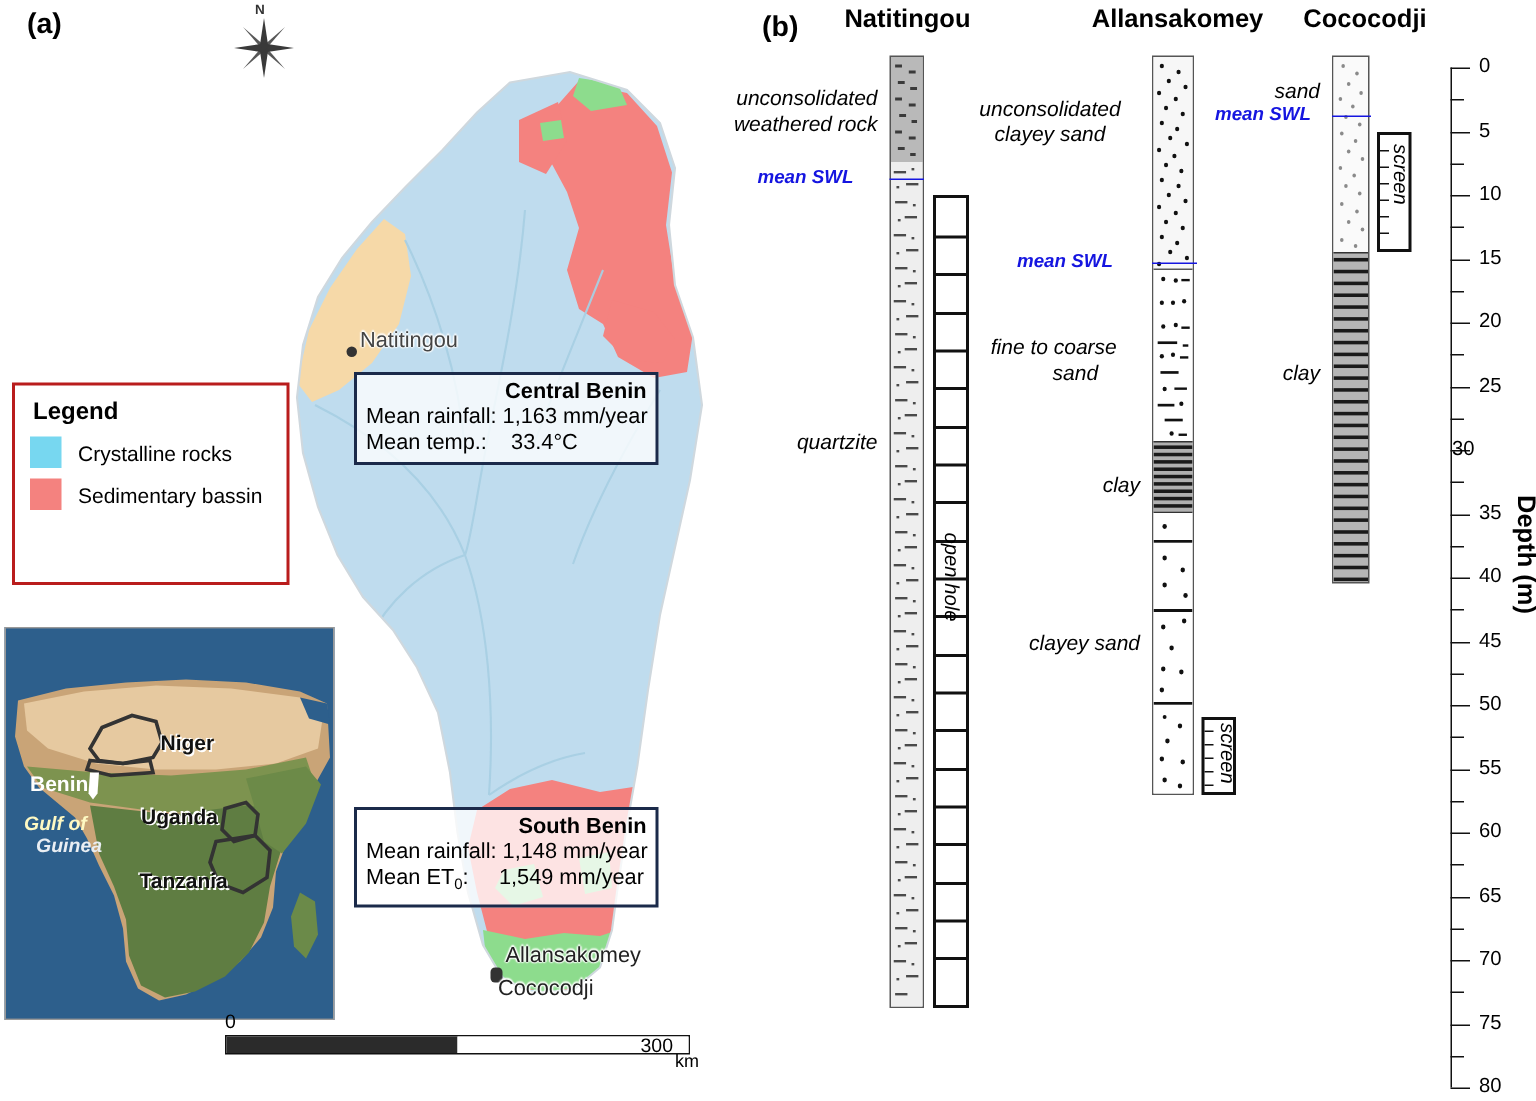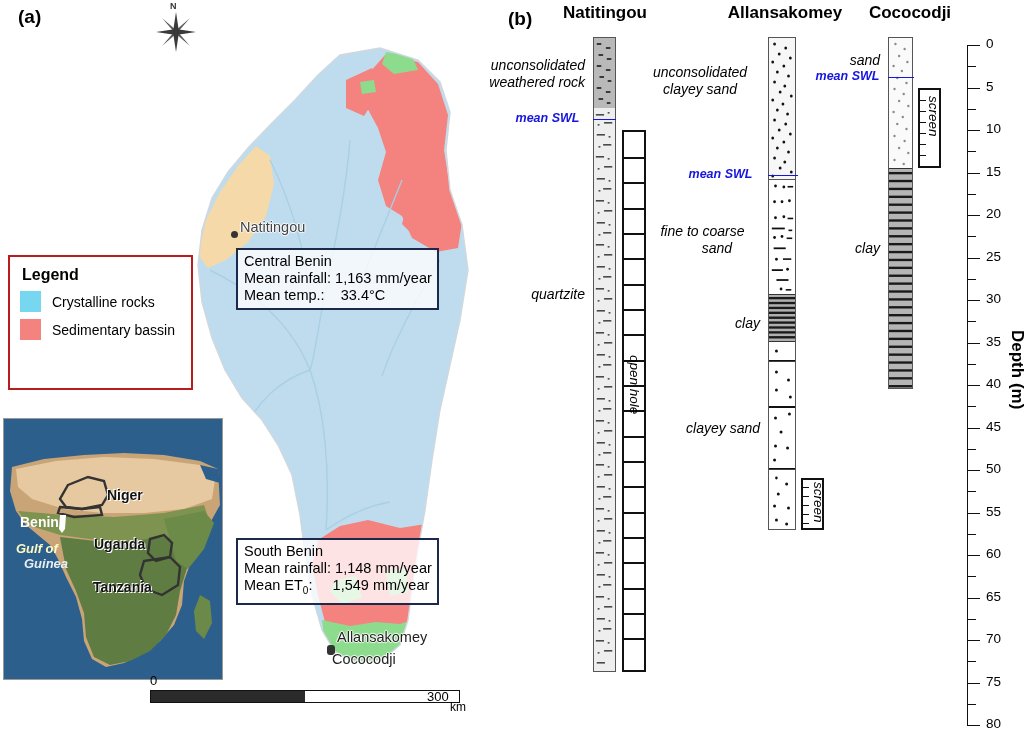--- a/index.html
+++ b/index.html
@@ -29,21 +29,21 @@
   
   #africa-inset{left:3px;top:418px;width:218px;height:260px;border:1px solid #999;
                 overflow:hidden;background:#2b5a86;}
   #africa-inset svg{display:block;}
 
   
   .info-box{background:rgba(255,255,255,0.78);border:2px solid #1b2a4a;
             box-sizing:border-box;padding:3px 6px 4px 6px;}
   #box-central{left:236px;top:248px;width:203px;}
   #box-south{left:236px;top:538px;width:203px;}
-  .info-title{font-size:14.5px;font-weight:normal;line-height:17px;}
+  .info-title{font-size:14.5px;font-weight:bold;line-height:17px;text-align:right;}
   .info-line{font-size:14.5px;line-height:17px;white-space:pre;}
   .info-line sub{font-size:10px;}
 
   
   .city-dot{width:7px;height:7px;border-radius:50%;background:#333;}
   .city-label{font-size:14.5px;color:#444;text-shadow:
       1px 0 1px #fff,-1px 0 1px #fff,0 1px 1px #fff,0 -1px 1px #fff;}
   .city-label.dark{color:#222;}
 
   
@@ -60,21 +60,21 @@
   .log-title{position:absolute;font-size:17px;font-weight:bold;text-align:center;}
 
   .log-col{position:absolute;border:1.5px solid #555;box-sizing:border-box;background:#fff;}
   .layer{position:absolute;left:0;right:0;box-sizing:border-box;}
 
   .lith-label{position:absolute;font-size:14px;font-style:italic;text-align:right;line-height:17px;}
   .lith-label.ctr{text-align:center;}
 
   .swl-line{position:absolute;height:0;border-top:1.6px solid #1515e0;}
   .swl-text{position:absolute;font-size:12.5px;font-style:italic;font-weight:bold;color:#1515e0;
-            text-align:center;}
+            text-align:left;}
 
   .casing-box{position:absolute;border:2px solid #111;box-sizing:border-box;background:#fff;}
   .casing-box .rung{position:absolute;left:0;right:0;height:0;border-top:2px solid #111;}
   .vert-text{position:absolute;font-size:13.5px;font-style:italic;
              writing-mode:vertical-rl;text-orientation:mixed;}
 
   .screen-box{position:absolute;border:2px solid #111;box-sizing:border-box;background:#fff;}
   .screen-box .tick{position:absolute;left:0;width:6px;height:0;border-top:1.6px solid #111;}
 
   
@@ -677,21 +677,21 @@
     <div class="tick" style="left:487px;top:683px;width:13px;"></div>
     <div class="tick" style="left:487px;top:704px;width:9px;"></div>
     <div class="tick" style="left:487px;top:725px;width:13px;"></div>
 
     <div class="tlabel" style="left:506px;top:36px;">0</div>
     <div class="tlabel" style="left:506px;top:79px;">5</div>
     <div class="tlabel" style="left:506px;top:121px;">10</div>
     <div class="tlabel" style="left:506px;top:164px;">15</div>
     <div class="tlabel" style="left:506px;top:206px;">20</div>
     <div class="tlabel" style="left:506px;top:249px;">25</div>
-    <div class="tlabel" style="left:506px;top:291px;">30</div>
+    <div class="tlabel" style="left:488px;top:291px;">30</div>
     <div class="tlabel" style="left:506px;top:334px;">35</div>
     <div class="tlabel" style="left:506px;top:376px;">40</div>
     <div class="tlabel" style="left:506px;top:419px;">45</div>
     <div class="tlabel" style="left:506px;top:461px;">50</div>
     <div class="tlabel" style="left:506px;top:504px;">55</div>
     <div class="tlabel" style="left:506px;top:546px;">60</div>
     <div class="tlabel" style="left:506px;top:589px;">65</div>
     <div class="tlabel" style="left:506px;top:631px;">70</div>
     <div class="tlabel" style="left:506px;top:674px;">75</div>
     <div class="tlabel" style="left:506px;top:716px;">80</div>

